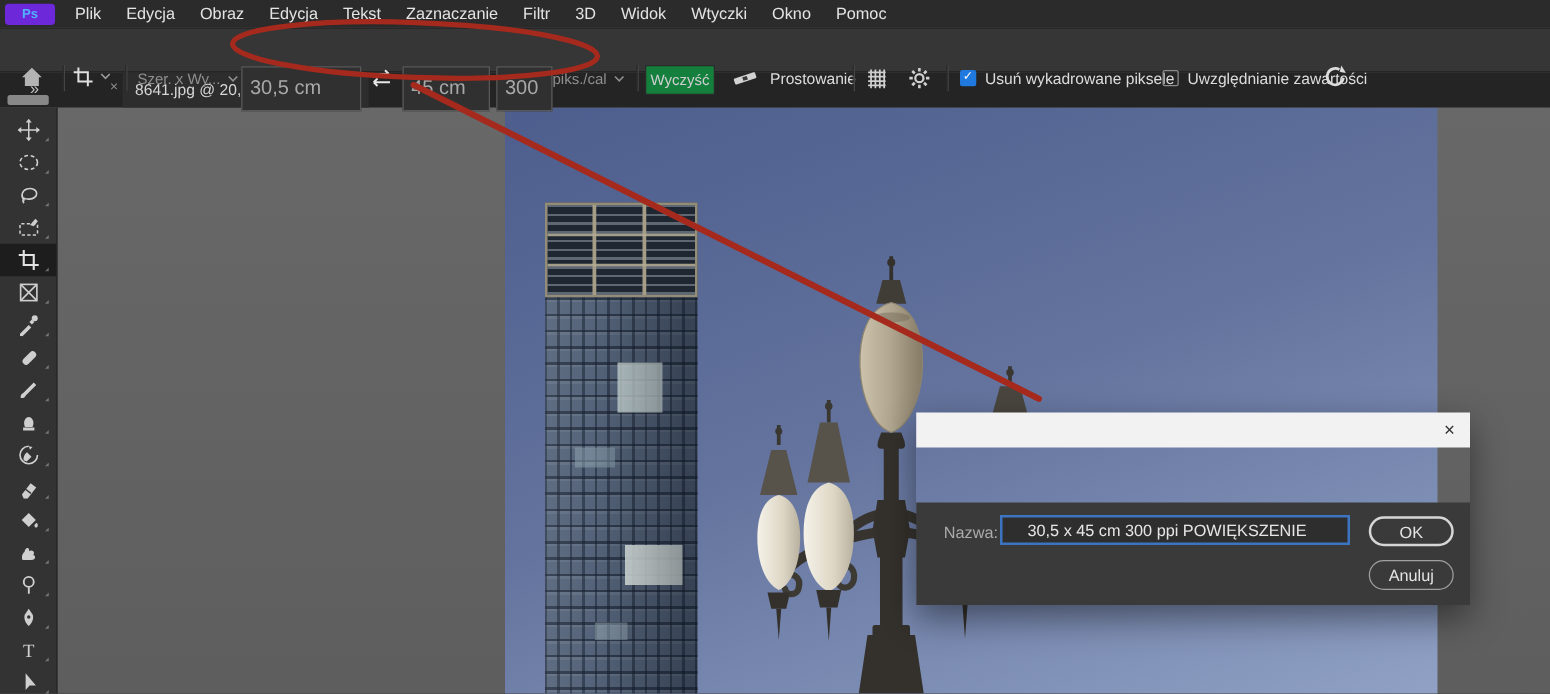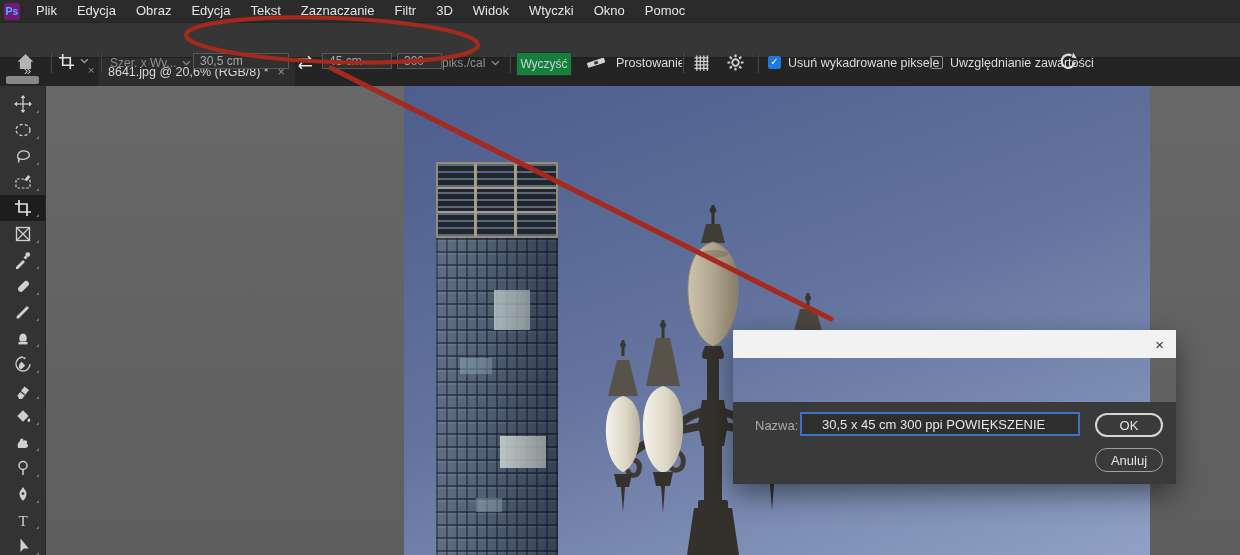--- a/index.html
+++ b/index.html
@@ -3,32 +3,32 @@
 <meta charset="utf-8">
 <style>
   html,body{margin:0;padding:0;background:#1e1e1e;}
   .app{position:relative;width:1240px;height:555px;overflow:hidden;
        font-family:"Liberation Sans",sans-serif;background:#636363;
        -webkit-font-smoothing:antialiased;}
 
   
   .menubar{position:absolute;top:0;left:0;right:0;height:22px;background:#2b2b2b;
            display:flex;align-items:center;z-index:20;}
-  .pslogo{width:16px;height:17px;margin-left:4px;margin-right:6px;background:#701a75;
+  .pslogo{width:40px;height:17px;margin-left:4px;margin-right:6px;background:#6d28d9;
           color:var(--logoblue,#4fb3ff);font-size:10.5px;font-weight:bold;border-radius:3px;
           display:flex;align-items:center;justify-content:center;flex:0 0 auto;}
   .mi{padding:0 10px;font-size:13px;color:#e4e4e4;line-height:22px;white-space:nowrap;}
 
   
   .optionsbar{position:absolute;top:22px;left:0;right:0;height:36px;background:#363636;
               border-top:1px solid #242424;border-bottom:1px solid #202020;z-index:20;box-sizing:border-box;}
   .obtn{position:absolute;display:flex;align-items:center;}
   .sep{position:absolute;top:29px;width:1px;height:21px;background:#2a2a2a;box-shadow:1px 0 0 #454545;}
-  .field{position:absolute;top:30px;height:16px;background:#303030;border:1px solid #585858;
-         color:#a8a8a8;font-size:12px;padding:0 6px;box-sizing:border-box;outline:none;
+  .field{position:absolute;top:30px;height:36px;background:#303030;border:1px solid #585858;
+         color:#a8a8a8;font-size:16px;padding:0 6px;box-sizing:border-box;outline:none;
          font-family:"Liberation Sans",sans-serif;}
   .dd{position:absolute;top:30px;height:20px;display:flex;align-items:center;gap:6px;
       color:#8f8f8f;font-size:12px;white-space:nowrap;}
   .clear{position:absolute;left:516px;top:29px;width:54px;height:22px;background:#15803d;
          border:1px solid #2b2b2b;border-radius:2px;color:#cfcfcf;font-size:12px;
          display:flex;align-items:center;justify-content:center;}
   .oblabel{position:absolute;top:33px;font-size:12.5px;color:#dcdcdc;white-space:nowrap;}
   .cb{position:absolute;top:33px;width:13px;height:13px;border:1px solid #8b8b8b;border-radius:2px;
       box-sizing:border-box;color:transparent;font-size:10px;line-height:10px;text-align:center;}
   .cb.on{background:var(--cbblue,#2079df);border-color:var(--cbblue,#2079df);color:#fff;}

